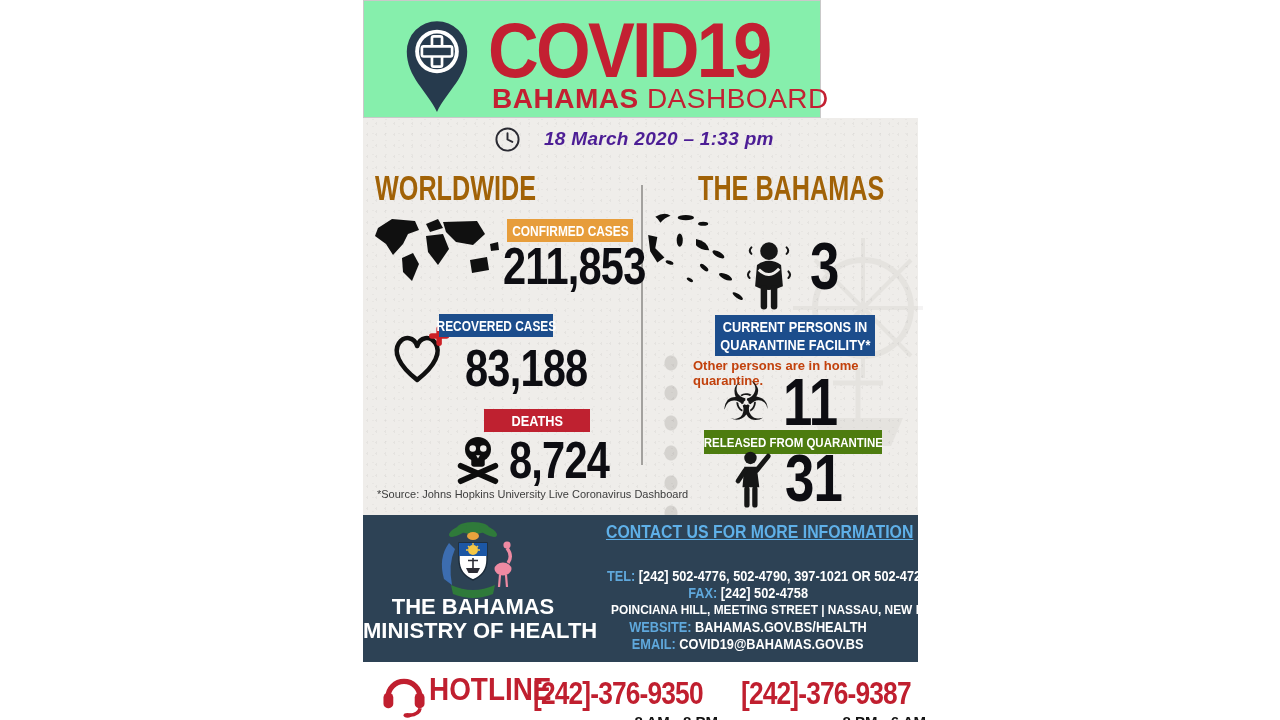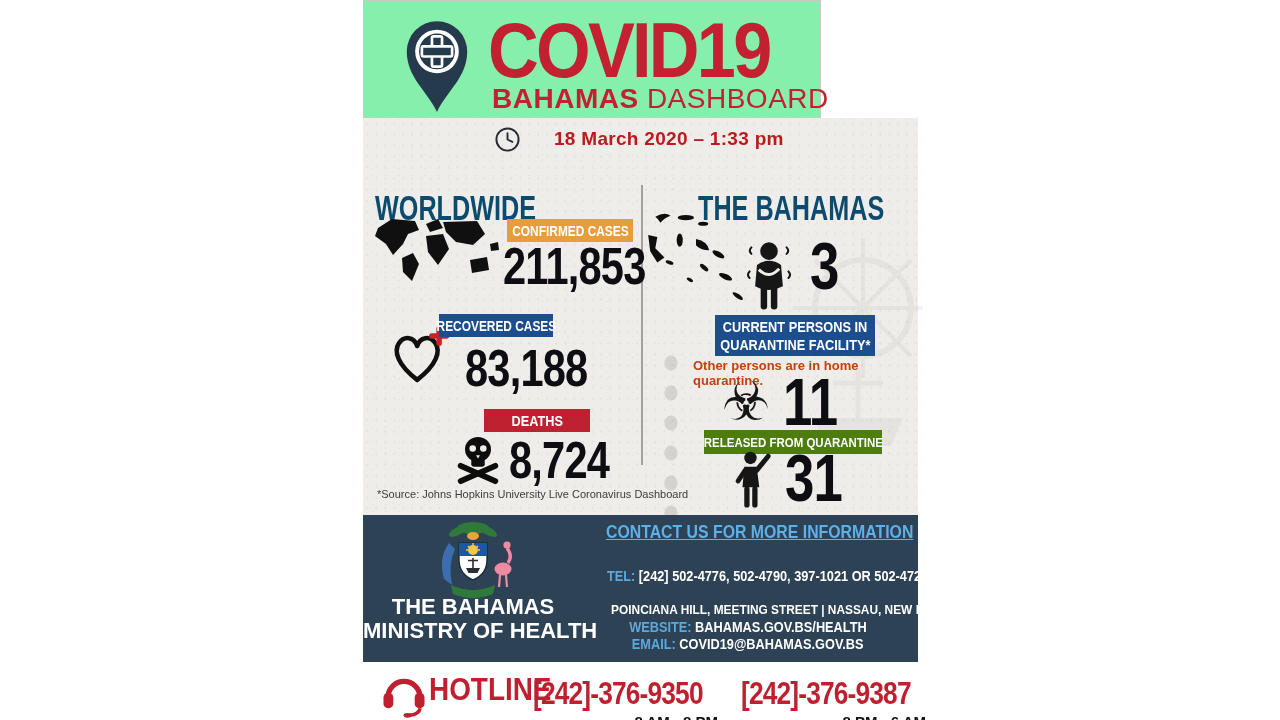--- a/index.html
+++ b/index.html
@@ -20,23 +20,23 @@
   
   #gray{position:absolute;left:0;top:118px;width:555px;height:397px;background:#efedea;
     background-image:radial-gradient(rgba(0,0,0,.045) 1px,transparent 1px),radial-gradient(rgba(0,0,0,.03) 1px,transparent 1px);
     background-size:9px 11px,13px 7px;background-position:0 0,4px 5px;}
   .wm{position:absolute;opacity:.07;}
   #wm-dots{position:absolute;left:295px;top:230px;width:26px;height:240px;opacity:.5;
     background-image:radial-gradient(rgba(90,85,80,.35) 6px,transparent 7px);background-size:26px 30px;}
   #divider{position:absolute;left:278px;top:185px;width:2px;height:280px;background:#a3a19e;}
 
   #clock{position:absolute;left:131px;top:126px;width:27px;height:27px;}
-  #date-text{position:absolute;left:191px;top:128px;width:290px;font-size:19px;font-weight:700;color:#b91c1c;letter-spacing:.3px;}
-
-  .colhead{position:absolute;font-size:35px;font-weight:800;color:#0c4a6e;white-space:nowrap;margin-top:20px;}
+  #date-text{position:absolute;left:181px;top:128px;width:290px;font-size:19px;font-weight:700;color:#4c1d95;letter-spacing:.3px;font-style:italic;}
+
+  .colhead{position:absolute;font-size:35px;font-weight:800;color:#a16207;white-space:nowrap;}
   .cx{display:inline-block;transform:scaleX(.72);transform-origin:0 50%;}
   #ww-head{left:12px;top:168px;}
   #bh-head{left:335px;top:168px;}
 
   .tag{position:absolute;display:flex;align-items:center;justify-content:center;color:#fff;font-weight:700;white-space:nowrap;}
   .tag .t{display:inline-block;transform:scaleX(.85);}
   #tag-confirmed{left:144px;top:219px;width:126px;height:23px;background:#e79d3b;font-size:14px;}
   #tag-recovered{left:76px;top:314px;width:114px;height:23px;background:#1c4d8c;font-size:14px;}
   #tag-deaths{left:121px;top:409px;width:106px;height:23px;background:#bf2130;font-size:15px;}
   #tag-bh-confirmed{left:336px;top:217px;width:206px;height:23px;background:#e79d3b;font-size:13px;}
@@ -266,20 +266,21 @@
           </g>
         <path d="M43,49 h14 l-2.5,5 h-9 Z" fill="#2c2c34"></path>
         <path d="M50,39 v10 M45,41.5 h10" stroke="#2c2c34" stroke-width="1.6" fill="none"></path>
         <path d="M28,66 q22,10 44,0 l-2,9 q-20,8 -40,0 Z" fill="#2f7a3a"></path>
       </svg>
       <div id="org1" class="org">THE BAHAMAS</div>
       <div id="org2" class="org">MINISTRY OF HEALTH</div>
 
       <div id="c-head" class="cline"><span class="t">CONTACT US FOR MORE INFORMATION</span></div>
       <div id="c-tel" class="cline"><span class="t"><span class="lb">TEL: </span><span>[242] 502-4776, 502-4790, 397-1021 OR 502-4728</span></span></div>
+      <div id="c-fax" class="cline"><span class="t"><span class="lb">FAX: </span><span>[242] 502-4758</span></span></div>
       <div id="c-addr" class="cline"><span class="t">POINCIANA HILL, MEETING STREET  |  NASSAU, NEW PROVIDENCE</span></div>
       <div id="c-web" class="cline"><span class="t"><span class="lb">WEBSITE: </span><span>BAHAMAS.GOV.BS/HEALTH</span></span></div>
       <div id="c-mail" class="cline"><span class="t"><span class="lb">EMAIL: </span><span>COVID19@BAHAMAS.GOV.BS</span></span></div>
     </div>
 
     <div id="hotline">
       <svg id="headset" viewBox="0 0 54 56">
         <path d="M9,33 a18,18 0 0 1 36,0" fill="none" stroke="#c01f2f" stroke-width="6"></path>
         <rect x="4" y="28" width="11" height="17" rx="5" fill="#c01f2f"></rect>
         <rect x="39" y="28" width="11" height="17" rx="5" fill="#c01f2f"></rect>

